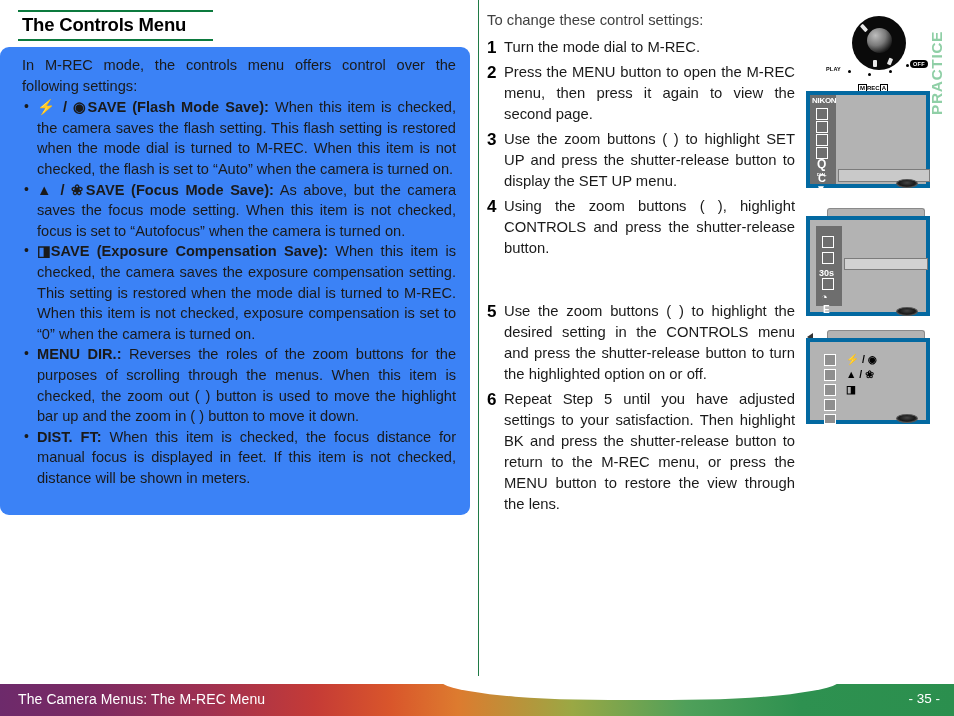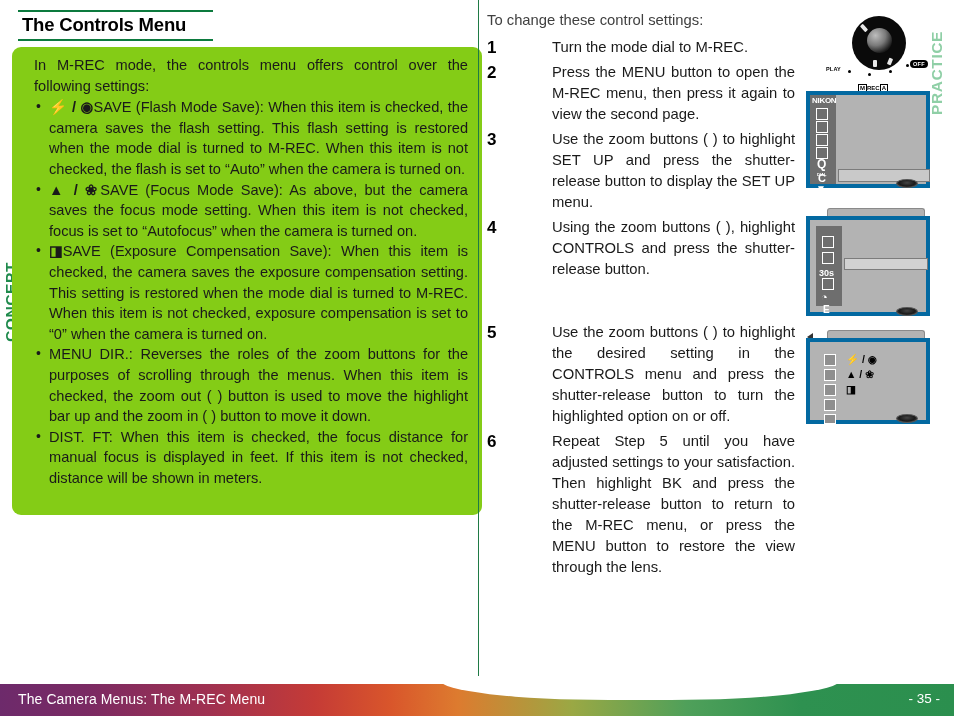--- a/index.html
+++ b/index.html
@@ -47,23 +47,23 @@
     font-weight: bold;
     color: #000;
     letter-spacing: -0.2px;
     padding: 2px 0 3px 4px;
     line-height: 22px;
     white-space: nowrap;
   }
 
   .concept-box {
     position: absolute;
-    left: 12px; top: 47px;
+    left: 0px; top: 47px;
     width: 470px; height: 468px;
-    background: #84cc16;
+    background: #3b82f6;
     border-radius: 9px;
     padding: 8px 14px 8px 22px;
   }
   .concept-box p,
   .concept-box li {
     margin: 0;
     color: #1a1a1a;
     font-size: 14.6px;
     line-height: 20.6px;
     text-align: justify;
@@ -79,21 +79,21 @@
     padding-left: 15px;
     margin-bottom: 0px;
   }
   ul.bullets > li::before {
     content: "•";
     position: absolute;
     left: 2px; top: -1px;
     font-size: 14px;
     color: #1a1a1a;
   }
-  .b { font-weight: normal; }
+  .b { font-weight: bold; }
   .glyph { font-weight: bold; letter-spacing: 0px; }
 
   
   .v-divider {
     position: absolute;
     left: 478px; top: 0px;
     width: 1.4px; height: 676px;
     background: #1f7a45;
   }
 
@@ -133,21 +133,20 @@
     color: #000;
     line-height: 21px;
   }
   .step-txt {
     flex: 1;
     font-size: 14.8px;
     color: #1a1a1a;
     line-height: 21px;
     text-align: justify;
     text-justify: inter-word;
-    margin-left: 48px;
   }
   .step-txt.nojust { text-align: left; }
 
   
   .dial-art {
     position: absolute;
     left: 826px; top: 14px;
     width: 112px; height: 74px;
   }
   .dial-body {

